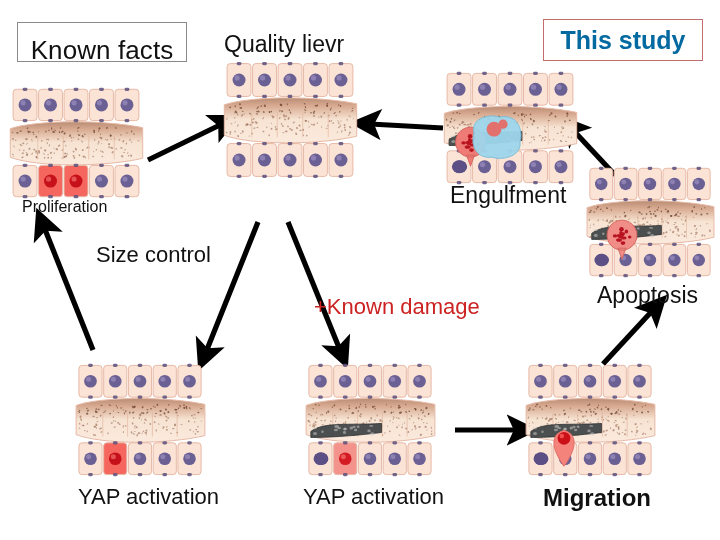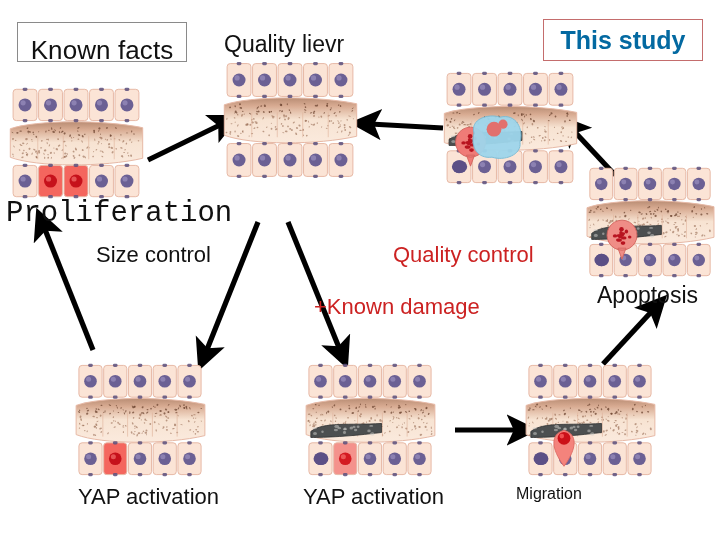--- a/index.html
+++ b/index.html
@@ -19,26 +19,26 @@
 
   #this-study-box{left:543px;top:19px;width:160px;height:42px;border:1.5px solid #c46d6d;}
   #this-study-box span{font-size:25px;color:#0369a1;font-weight:bold;}
 
   
   .lbl{position:absolute;white-space:nowrap;line-height:1;color:#111;}
   .lbl.red{color:#cc2222;}
   .lbl.bold{font-weight:normal;}
 
   #label-normal-liver{left:224px;top:33px;font-size:23px;}
-  #label-proliferation{left:6px;top:199px;font-size:29px;font-family:Liberation Mono, monospace;}
+  #label-proliferation{left:22px;top:199px;font-size:16px;}
   #label-engulfment{left:450px;top:184px;font-size:23px;}
   #label-apoptosis{left:597px;top:284px;font-size:23px;}
   #label-yap-left{left:78px;top:486px;font-size:22px;}
   #label-yap-mid{left:303px;top:486px;font-size:22px;}
-  #label-migration{left:516px;top:486px;font-size:16px;}
+  #label-migration{left:543px;top:486px;font-size:24px;font-weight:bold;}
   #label-size-control{left:96px;top:244px;font-size:22px;}
   #label-quality-control{left:393px;top:244px;font-size:22px;}
   #label-liver-damage{left:314px;top:296px;font-size:22px;}
 
   
   #arrow-layer{position:absolute;left:0;top:0;width:720px;height:540px;
                pointer-events:none;}
 
   
   .panel{position:absolute;}
@@ -1730,21 +1730,21 @@
             <stop offset="18%" stop-color="#d8ab92"></stop>
             <stop offset="48%" stop-color="#f7e3d2"></stop>
             <stop offset="100%" stop-color="#fbeadd"></stop>
           </linearGradient>
         </defs>
       </svg>
   </div>
 
   <div class="lbl" id="label-normal-liver">Quality lievr</div>
   <div class="lbl" id="label-proliferation">Proliferation</div>
+  <div class="lbl" id="label-engulfment">Engulfment</div>
   <div class="lbl" id="label-apoptosis">Apoptosis</div>
   <div class="lbl" id="label-yap-left">YAP activation</div>
   <div class="lbl" id="label-yap-mid">YAP activation</div>
   <div class="lbl" id="label-migration">Migration</div>
   <div class="lbl bold" id="label-size-control">Size control</div>
-  <div class="lbl bold red" id="label-quality-control">Quality control</div>
   <div class="lbl red" id="label-liver-damage">+Known damage</div>
 
 </div>
 
 </body></html>

